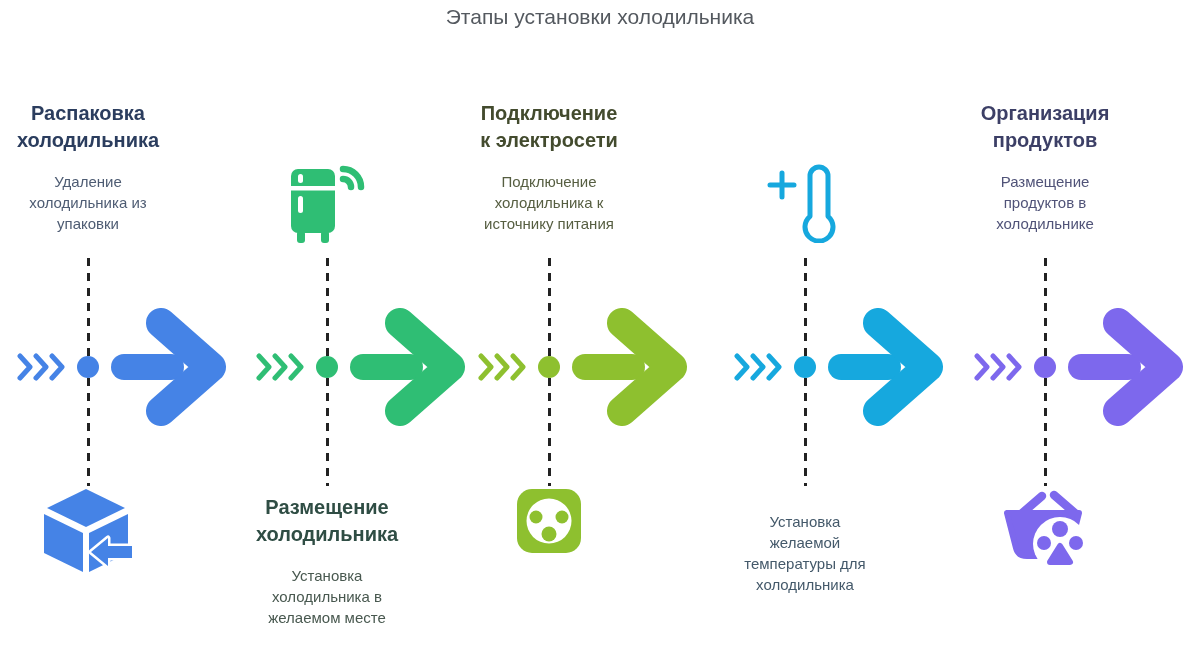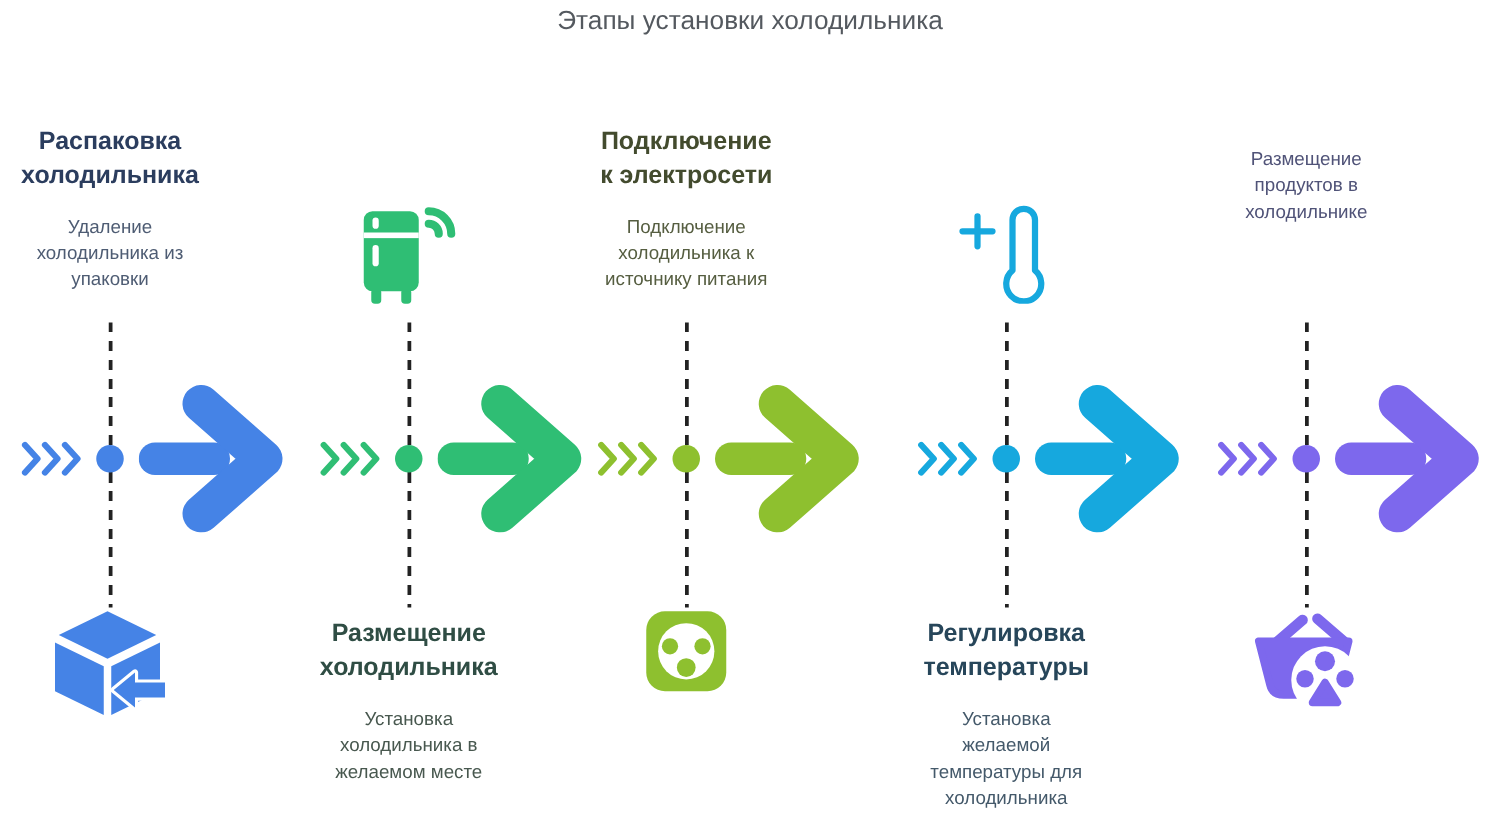--- a/index.html
+++ b/index.html
@@ -138,31 +138,31 @@
     </div>
     <div class="dashes"></div>
     <svg class="chevrons" width="48" height="28" viewBox="0 0 48 28">
         <use href="#chev-def"></use>
       </svg>
     <div class="dot"></div>
     <svg class="arrow" width="122" height="118" viewBox="0 0 122 118">
         <use href="#arrow-def"></use>
       </svg>
     <div class="text-block text-bottom">
-      <div class="stage-title">Регулировка
-температуры</div>
       <div class="stage-desc">Установка
 желаемой
 температуры для
 холодильника</div>
     </div>
   </div>
 
   <div class="stage stage-4" style="--c: #7d68ed; --tc: #3c3f66; --dc: #505378;">
     <div class="text-block text-top">
+      <div class="stage-title">Организация
+продуктов</div>
       <div class="stage-desc">Размещение
 продуктов в
 холодильнике</div>
     </div>
     <div class="dashes"></div>
     <svg class="chevrons" width="48" height="28" viewBox="0 0 48 28">
         <use href="#chev-def"></use>
       </svg>
     <div class="dot"></div>
     <svg class="arrow" width="122" height="118" viewBox="0 0 122 118">

